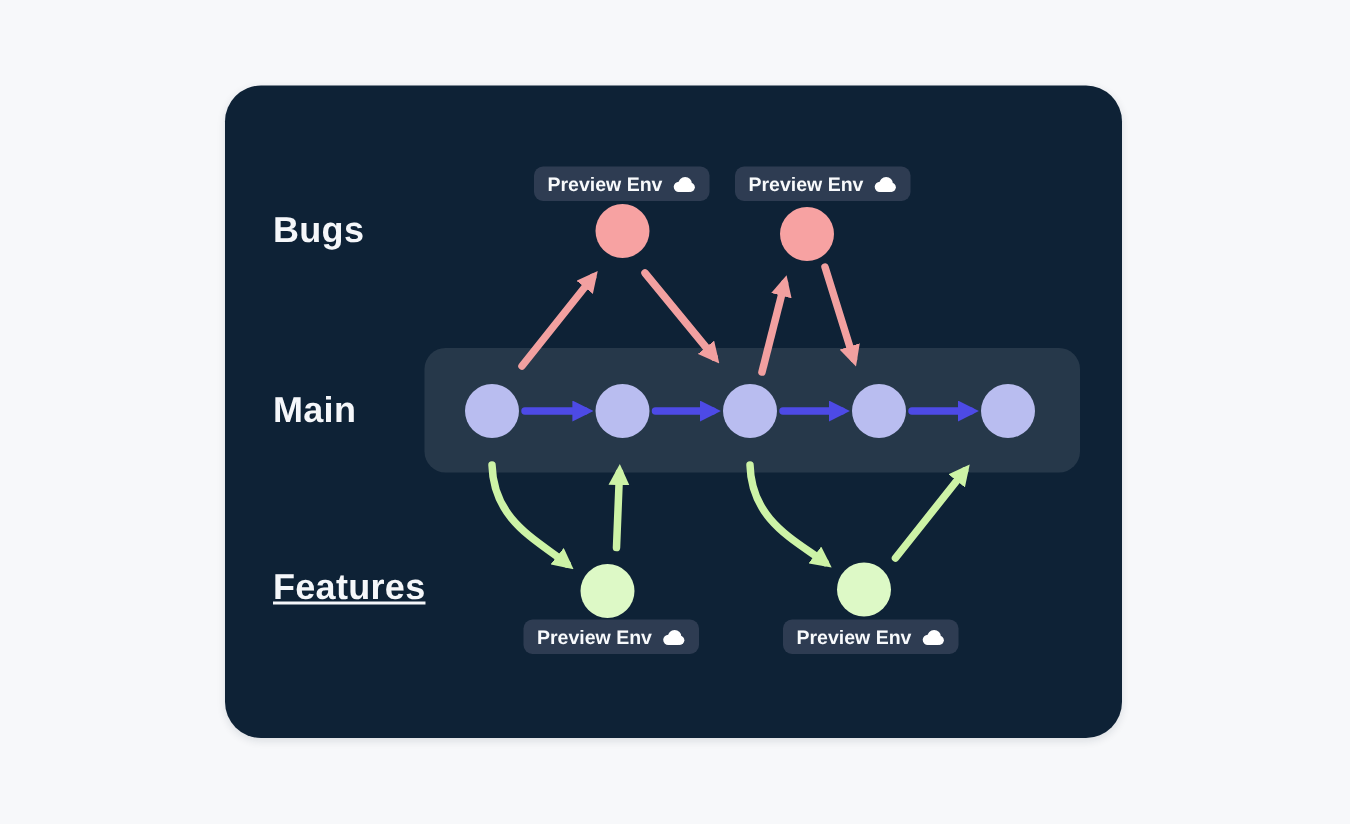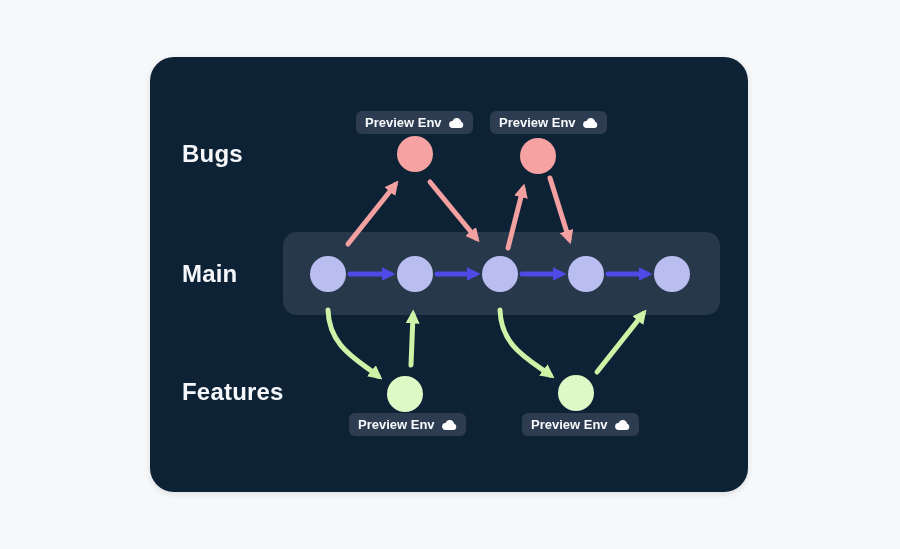--- a/index.html
+++ b/index.html
@@ -26,21 +26,21 @@
     left: 32px;
     transform: translateY(-50%);
     color: var(--label-text, #f5f7fa);
     font-size: 24px;
     font-weight: 700;
     letter-spacing: 0.2px;
     white-space: nowrap;
   }
   .lane-label.bugs     { top: 97px; }
   .lane-label.main     { top: 217px; }
-  .lane-label.features { top: 335px; }
+  .lane-label.features { top: 335px; text-decoration: underline; }
   .main-band {
     position: absolute;
     left: 133px; top: 175px;
     width: 437px; height: 83px;
     background: var(--band-bg, rgba(255,255,255,0.10));
     border-radius: 14px;
   }
   .diagram-svg {
     position: absolute;
     left: 0; top: 0;

